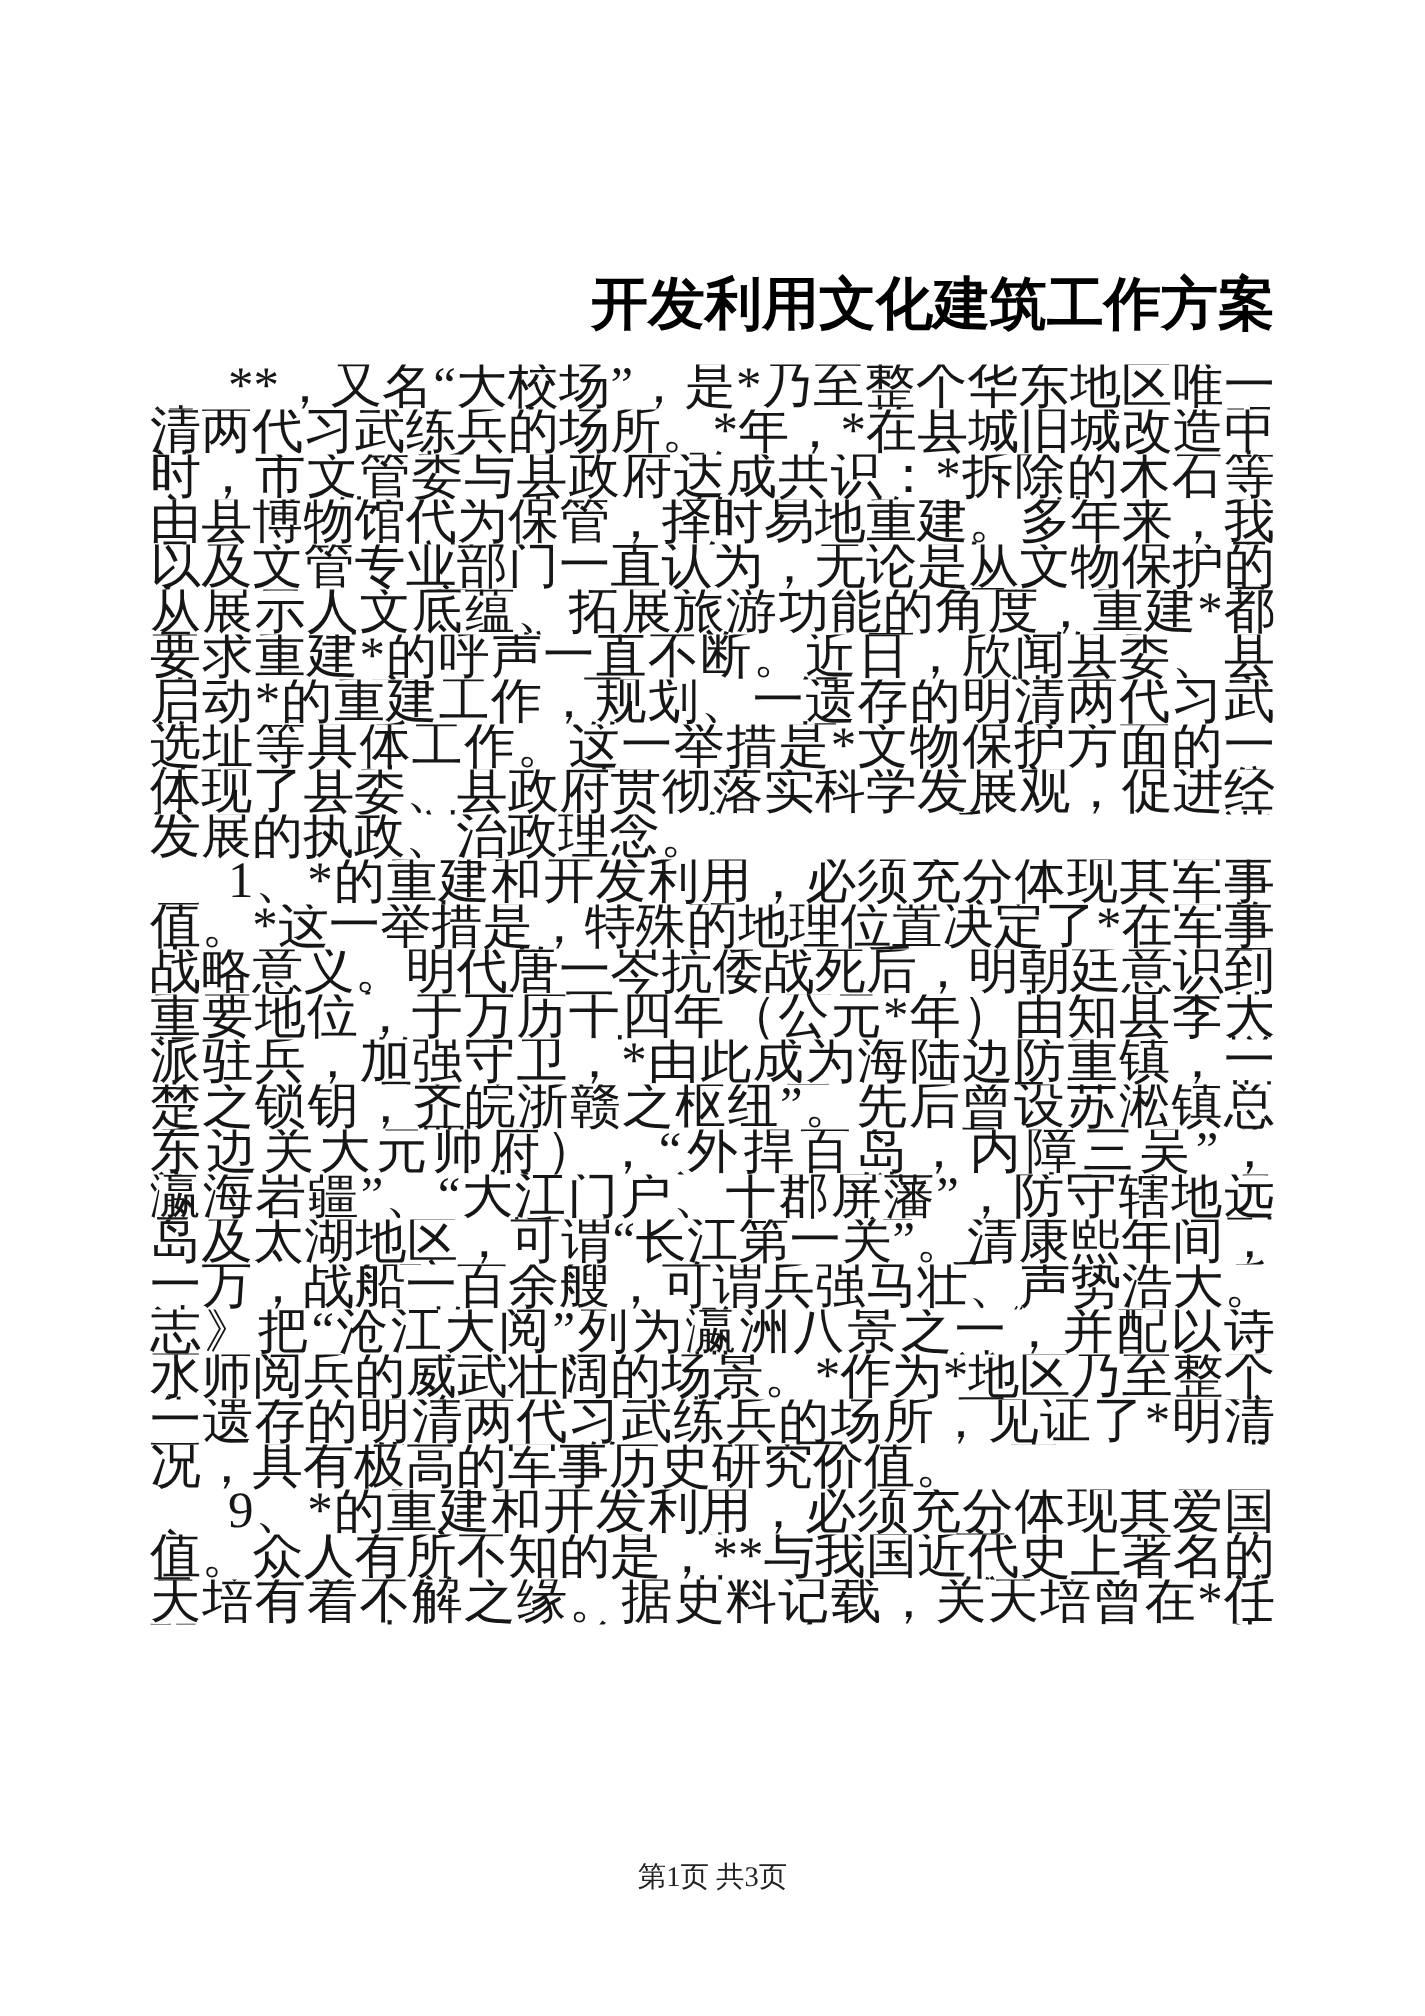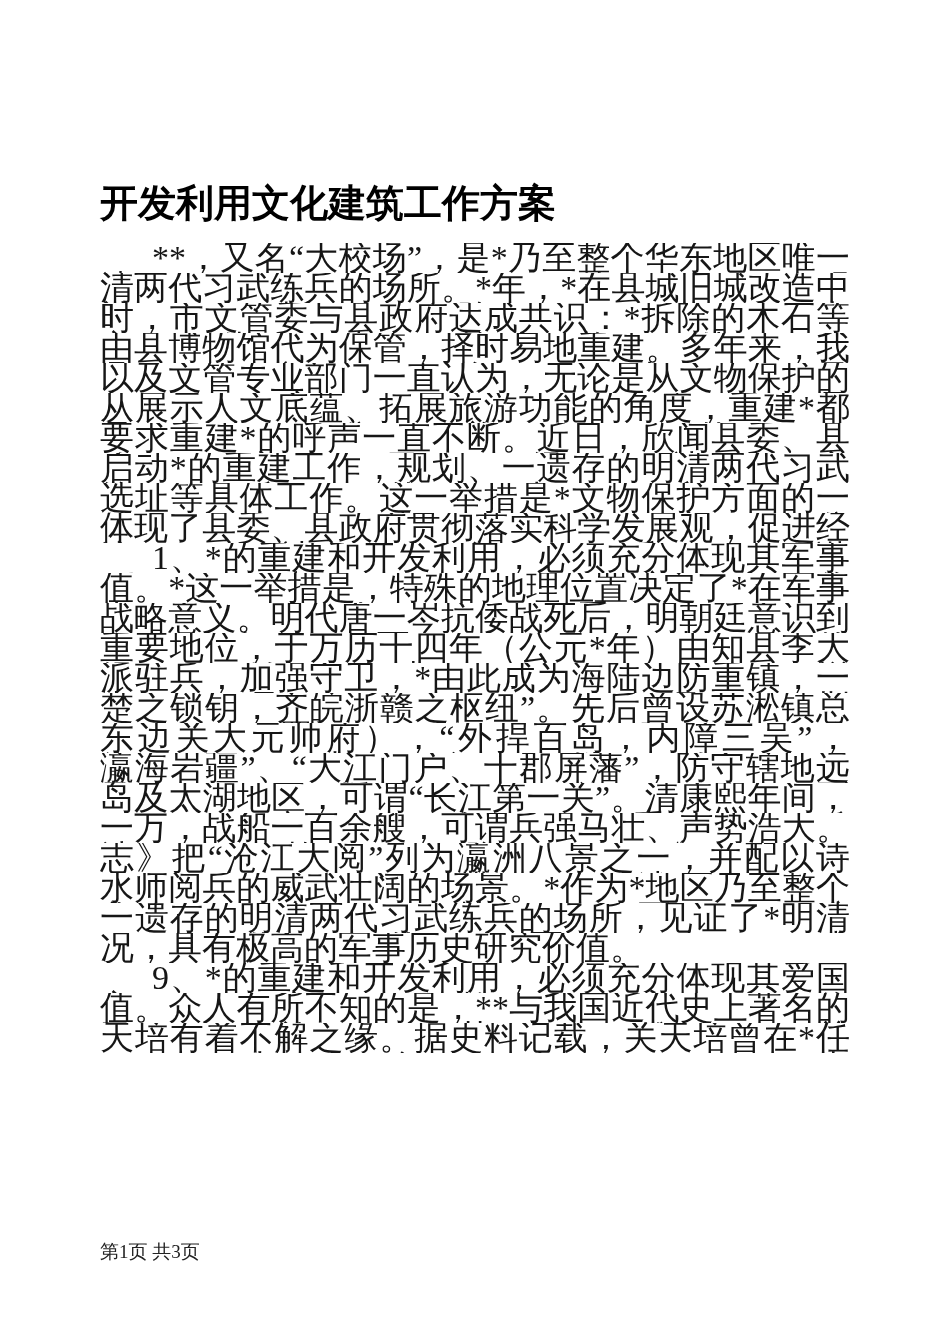--- a/index.html
+++ b/index.html
@@ -15,21 +15,21 @@
     overflow: hidden;
     font-family: "Liberation Serif", serif;
     color: #111111;
   }
   .doc-title {
     position: absolute;
     top: 178px;
     left: 100px;
     width: 750px;
     margin: 0;
-    text-align: left;
+    text-align: right;
     font-family: "Liberation Sans", sans-serif;
     font-weight: bold;
     font-size: 38px;
     line-height: 50px;
     color: #000000;
     letter-spacing: 0px;
   }
   .doc-body {
     position: absolute;
     top: 243px;
@@ -55,21 +55,21 @@
   }
   .line.para-end {
     text-align-last: left;
     -moz-text-align-last: left;
   }
   .page-footer {
     position: absolute;
     top: 1240px;
     left: 100px;
     width: 750px;
-    text-align: left;
+    text-align: center;
     font-size: 19px;
     line-height: 24px;
     color: #222222;
   }
 </style>
 </head>
 <body>
 
 <div class="page">
   <h1 class="doc-title">开发利用文化建筑工作方案</h1>
@@ -79,20 +79,21 @@
         <div class="line first">**，又名“大校场”，是*乃至整个华东地区唯一遗存的明</div>
         <div class="line">清两代习武练兵的场所。*年，*在县城旧城改造中被拆除。当</div>
         <div class="line">时，市文管委与县政府达成共识：*拆除的木石等主体建筑构件，</div>
         <div class="line">由县博物馆代为保管，择时易地重建。多年来，我县社会各界</div>
         <div class="line">以及文管专业部门一直认为，无论是从文物保护的角度，还是</div>
         <div class="line">从展示人文底蕴、拓展旅游功能的角度，重建*都是十分必要的，</div>
         <div class="line">要求重建*的呼声一直不断。近日，欣闻县委、县政府已经决定</div>
         <div class="line">启动*的重建工作，规划、一遗存的明清两代习武练兵的场所、</div>
         <div class="line">选址等具体工作。这一举措是*文物保护方面的一件大事，充分</div>
         <div class="line">体现了县委、县政府贯彻落实科学发展观，促进经济社会和谐</div>
+        <div class="line para-end">发展的执政、治政理念。</div>
       </div>
       <div class="paragraph">
         <div class="line first">1、*的重建和开发利用，必须充分体现其军事历史研究价</div>
         <div class="line">值。*这一举措是，特殊的地理位置决定了*在军事上的重要</div>
         <div class="line">战略意义。明代唐一岑抗倭战死后，明朝廷意识到*在军事上的</div>
         <div class="line">重要地位，于万历十四年（公元*年）由知县李大经始建*，增</div>
         <div class="line">派驻兵，加强守卫，*由此成为海陆边防重镇，一直是“三吴荆</div>
         <div class="line">楚之锁钥，齐皖浙赣之枢纽”。先后曾设苏淞镇总兵署（又称</div>
         <div class="line">东边关大元帅府），“外捍百岛，内障三吴”，为“长江锁钥、</div>
         <div class="line">瀛海岩疆”、“大江门户、十郡屏藩”，防守辖地远及嵊泗列</div>

